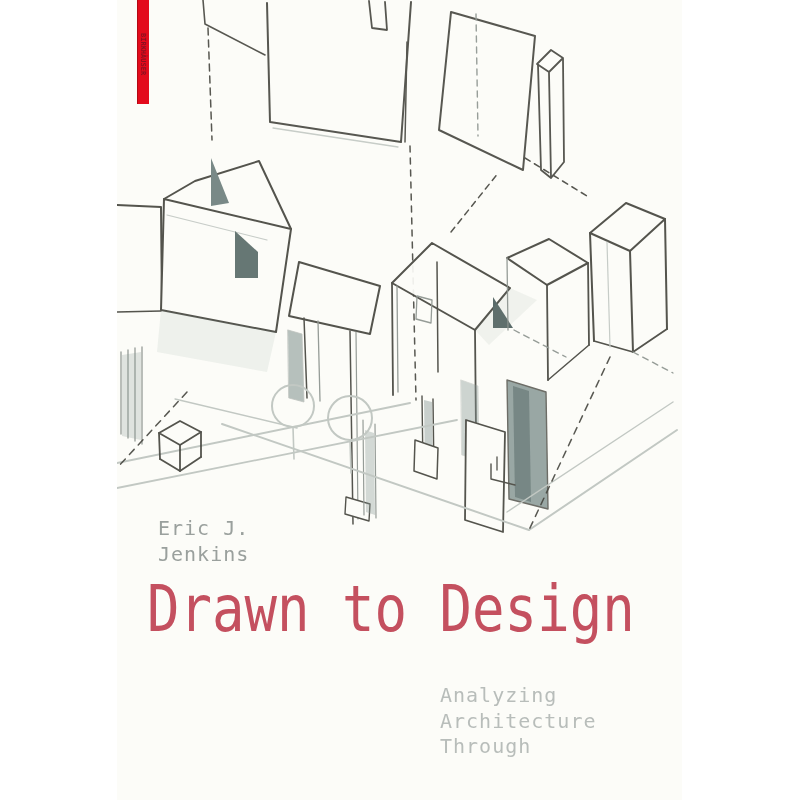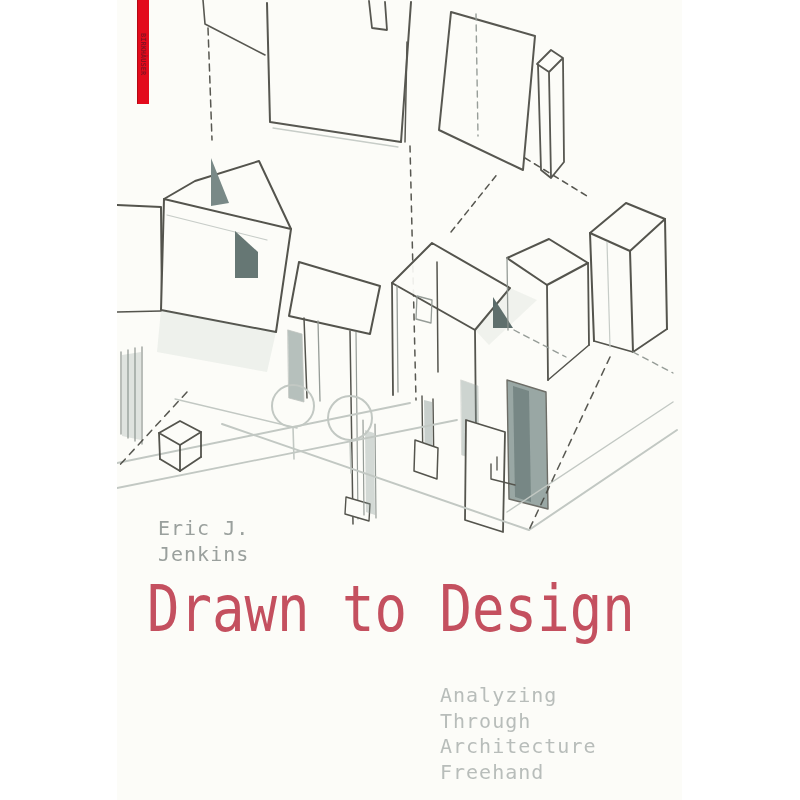--- a/index.html
+++ b/index.html
@@ -156,19 +156,18 @@
     <div class="pub-bar">
       <span>BIRKHÄUSER</span>
     </div>
 
     <div class="author"><span>Eric J.</span><br><span>Jenkins</span></div>
 
     <div class="title">Drawn to Design</div>
 
     <div class="subtitle">
       <div>Analyzing</div>
+      <div>Architecture</div>
       <div>Through</div>
-      <div>Architecture</div>
-      <div>Freehand</div>
     </div>
 
   </div>
 </div>
 
 </body></html>

